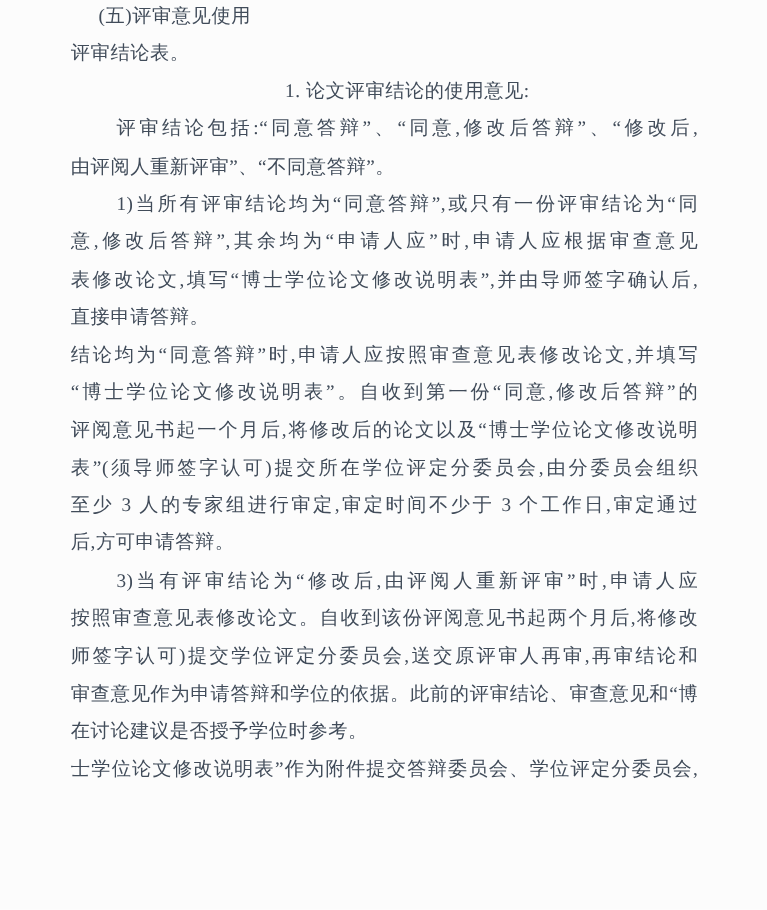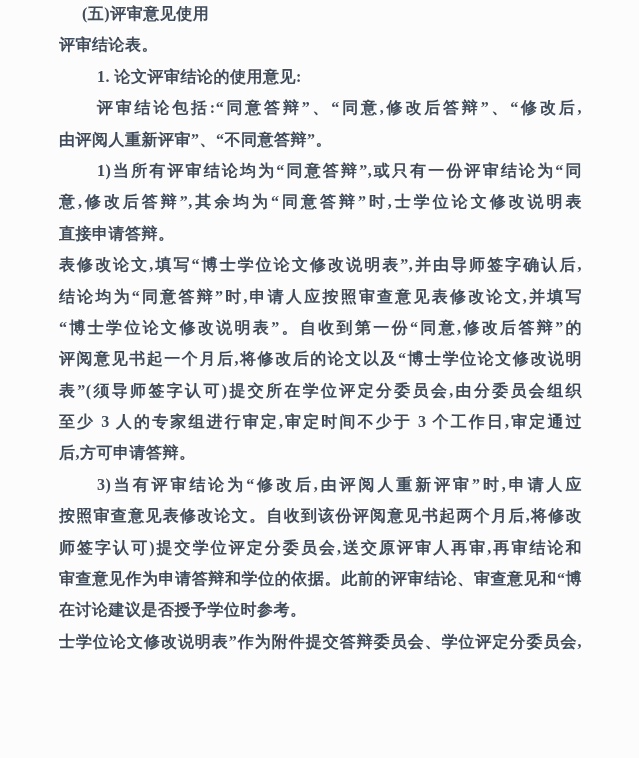--- a/index.html
+++ b/index.html
@@ -31,36 +31,36 @@
     height: 31.4px;
     overflow: hidden;
     text-align: left;
   }
   .doc-line.jfull {
     text-align: justify;
     text-align-last: justify;
     text-justify: inter-character;
   }
   .doc-line.ind-1 { text-indent: 23px; }
-  .doc-line.ind-2 { text-indent: 38px; }
+  .doc-line.ind-2 { text-indent: 38px; text-align: center; }
 </style>
 </head>
 <body>
 
-<div class="page" style="background: rgb(252, 252, 252); font-weight: bold;">
+<div class="page" style="background: rgb(252, 252, 252);">
   <div class="text-block" style="color: rgb(65, 76, 90);">
       <div class="doc-line ind-1">(五)评审意见使用</div>
       <div class="doc-line ind-0">评审结论表。</div>
       <div class="doc-line ind-2">1. 论文评审结论的使用意见:</div>
       <div class="doc-line ind-2 jfull">评审结论包括:“同意答辩”、“同意,修改后答辩”、“修改后,</div>
       <div class="doc-line ind-0">由评阅人重新评审”、“不同意答辩”。</div>
       <div class="doc-line ind-2 jfull">1)当所有评审结论均为“同意答辩”,或只有一份评审结论为“同</div>
-      <div class="doc-line ind-0 jfull">意,修改后答辩”,其余均为“同意答辩”时,士学位论文修改说明表</div>
+      <div class="doc-line ind-0 jfull">意,修改后答辩”,其余均为“申请人应”时,申请人应根据审查意见</div>
+      <div class="doc-line ind-0 jfull">表修改论文,填写“博士学位论文修改说明表”,并由导师签字确认后,</div>
       <div class="doc-line ind-0">直接申请答辩。</div>
-      <div class="doc-line ind-0 jfull">表修改论文,填写“博士学位论文修改说明表”,并由导师签字确认后,</div>
       <div class="doc-line ind-0 jfull">结论均为“同意答辩”时,申请人应按照审查意见表修改论文,并填写</div>
       <div class="doc-line ind-0 jfull">“博士学位论文修改说明表”。自收到第一份“同意,修改后答辩”的</div>
       <div class="doc-line ind-0 jfull">评阅意见书起一个月后,将修改后的论文以及“博士学位论文修改说明</div>
       <div class="doc-line ind-0 jfull">表”(须导师签字认可)提交所在学位评定分委员会,由分委员会组织</div>
       <div class="doc-line ind-0 jfull">至少 3 人的专家组进行审定,审定时间不少于 3 个工作日,审定通过</div>
       <div class="doc-line ind-0">后,方可申请答辩。</div>
       <div class="doc-line ind-2 jfull">3)当有评审结论为“修改后,由评阅人重新评审”时,申请人应</div>
       <div class="doc-line ind-0 jfull">按照审查意见表修改论文。自收到该份评阅意见书起两个月后,将修改</div>
       <div class="doc-line ind-0 jfull">师签字认可)提交学位评定分委员会,送交原评审人再审,再审结论和</div>
       <div class="doc-line ind-0 jfull">审查意见作为申请答辩和学位的依据。此前的评审结论、审查意见和“博</div>

